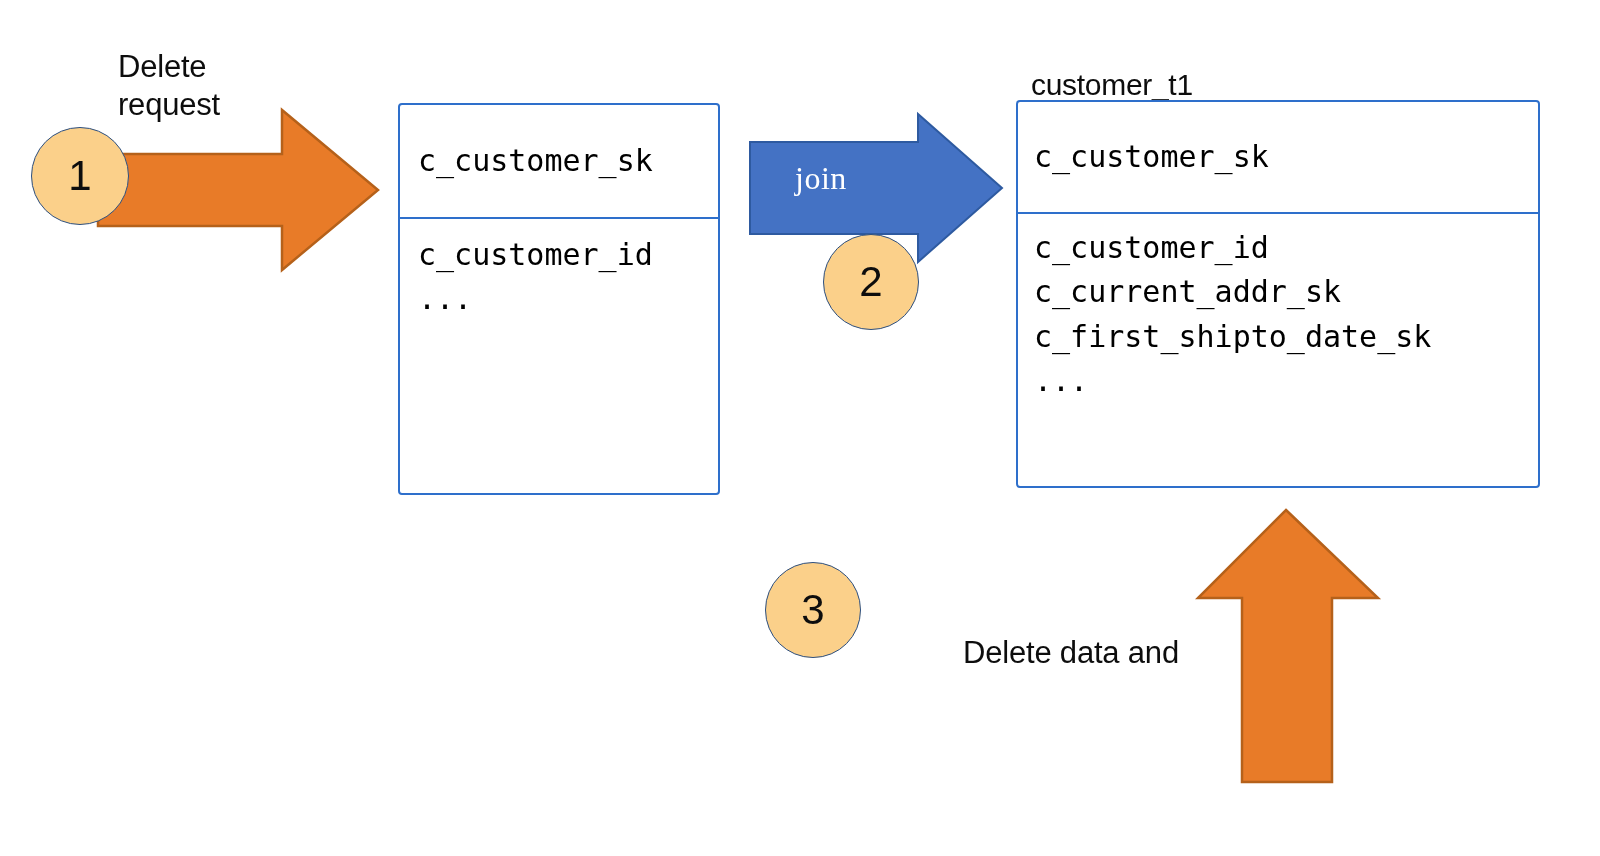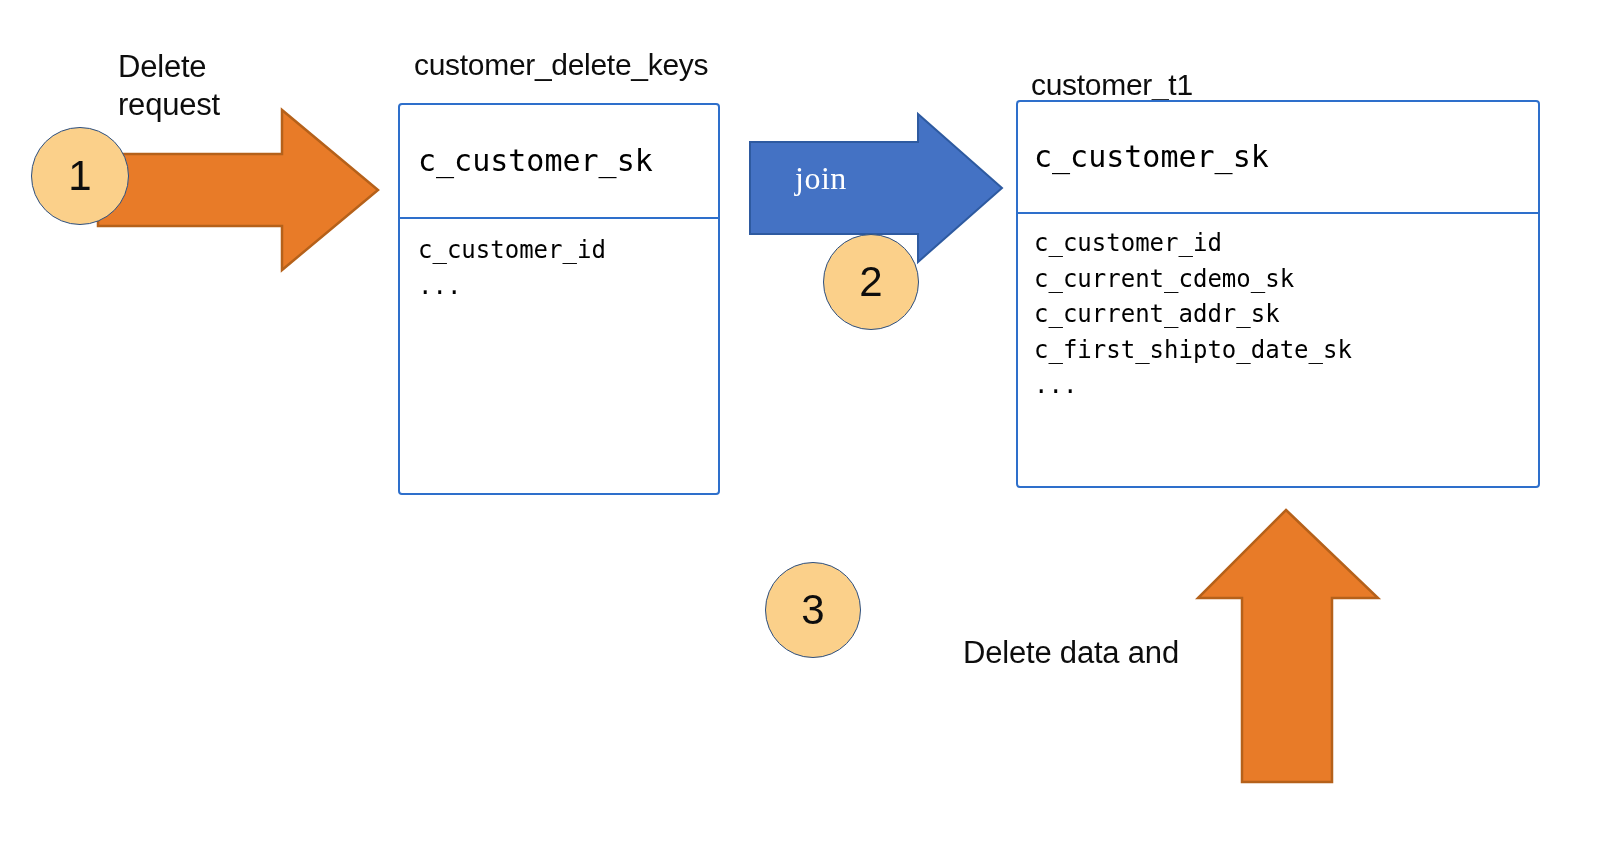--- a/index.html
+++ b/index.html
@@ -68,21 +68,21 @@
   .entity-body {
     position: absolute;
     left: 0;
     right: 0;
     bottom: 0;
     box-sizing: border-box;
     padding-top: 14px;
   }
   .field {
     font-family: "DejaVu Sans Mono", monospace;
-    font-size: 24px;
+    font-size: 30px;
     color: #000000;
     line-height: 1.48;
     white-space: pre;
     letter-spacing: 0px;
   }
   .field.header-field {
     font-size: 30px;
     line-height: 1;
   }
 
@@ -122,21 +122,20 @@
   <div class="abs plain-label step-label" style="left:118px; top:48px; width:240px;"><span>Delete</span><br><span>request</span></div>
 
   <svg class="arrow-svg" style="left:96px; top:108px;" width="284" height="164" viewBox="0 0 284 164">
     <polygon points="2,46 186,46 186,2 282,82 186,162 186,118 2,118" fill="#E87B28" stroke="#B5611A" stroke-width="2.5" stroke-linejoin="miter"></polygon>
   </svg>
 
   <div class="step-circle" style="left:31px; top:127px; width:98px; height:98px;">
     <span>1</span>
   </div>
 
-  <div class="abs table-title" style="left:414px; top:48px;">customer_delete_keys</div>
 
   <div class="entity-box" style="left:398px; top:103px; width:322px; height:392px;">
     <div class="entity-header" style="height:114px; padding-left:18px;">
       <span class="field header-field">c_customer_sk</span>
     </div>
     <div class="entity-body" style="top:114px; padding-left:18px;">
       <div class="field">c_customer_id</div>
       <div class="field">...</div>
     </div>
   </div>
@@ -151,21 +150,20 @@
   </div>
 
   <div class="abs table-title" style="left:1031px; top:60px;margin-top:8px;">customer_t1</div>
 
   <div class="entity-box" style="left:1016px; top:100px; width:524px; height:388px;">
     <div class="entity-header" style="height:112px; padding-left:16px;">
       <span class="field header-field">c_customer_sk</span>
     </div>
     <div class="entity-body" style="top:112px; padding-left:16px; padding-top:12px;">
       <div class="field">c_customer_id</div>
-      <div class="field">c_current_cdemo_sk</div>
       <div class="field">c_current_addr_sk</div>
       <div class="field">c_first_shipto_date_sk</div>
       <div class="field">...</div>
     </div>
   </div>
 
   <div class="step-circle" style="left:765px; top:562px; width:96px; height:96px;">
     <span>3</span>
   </div>
 

